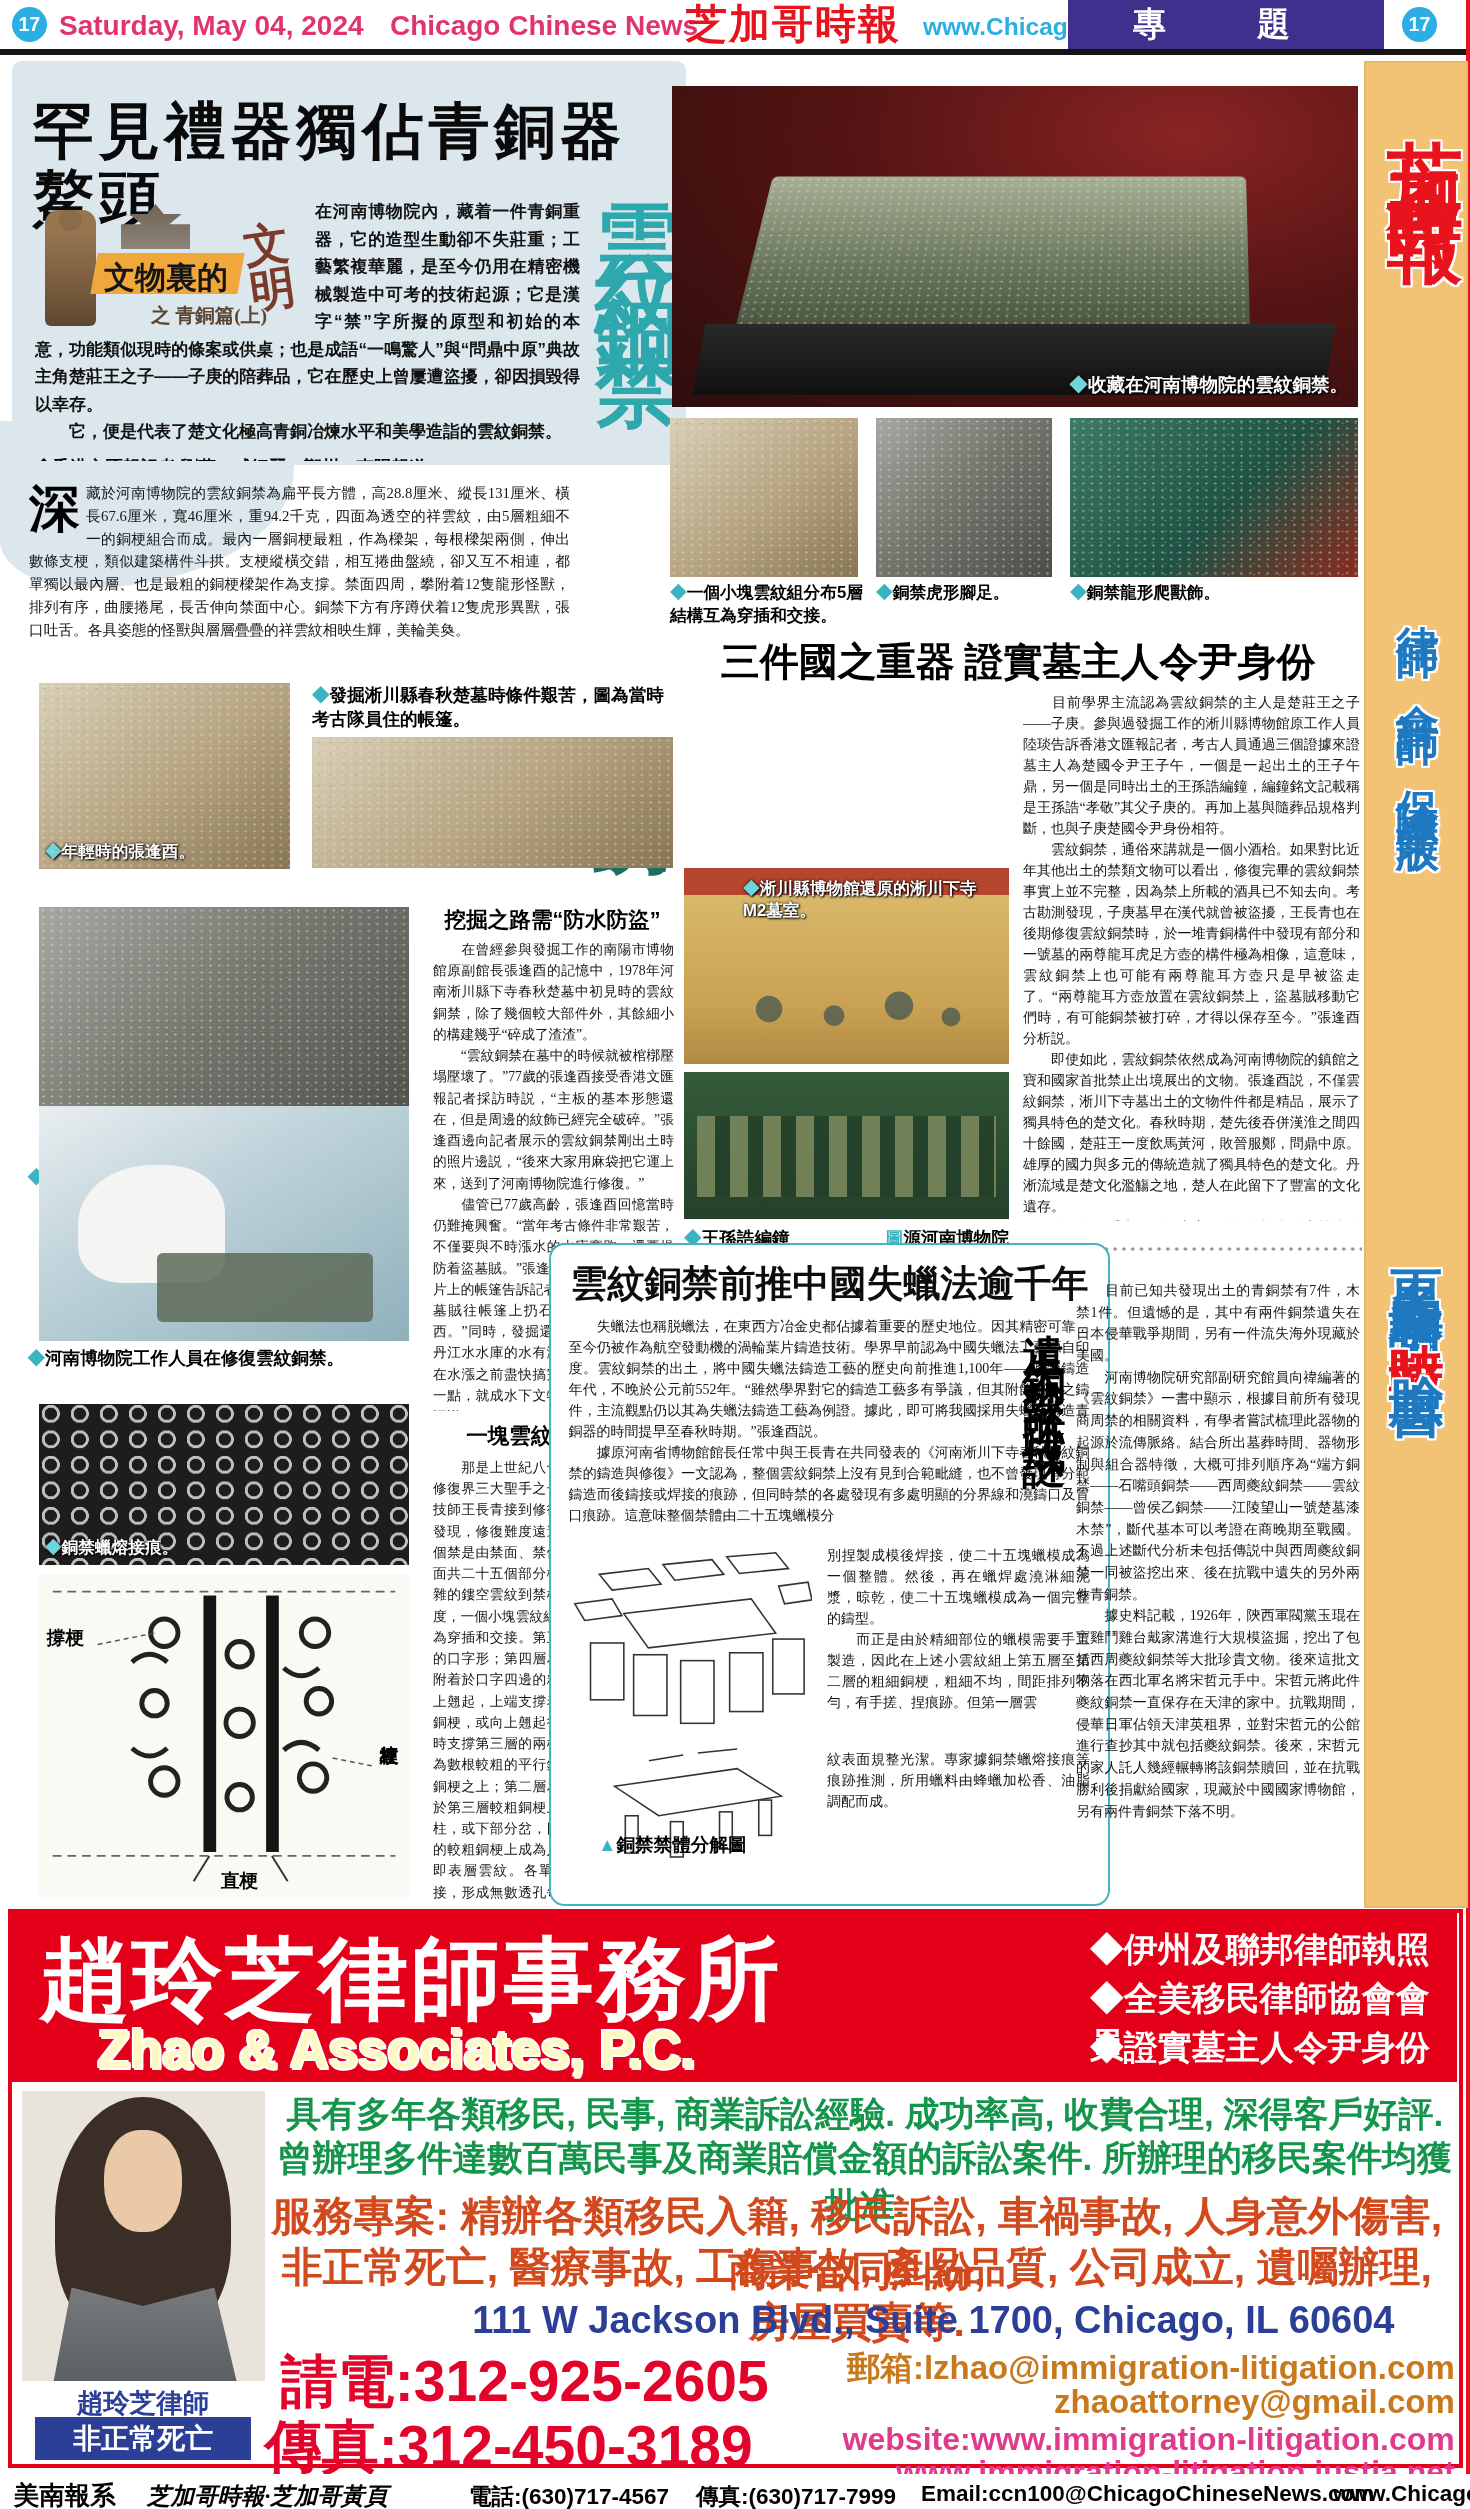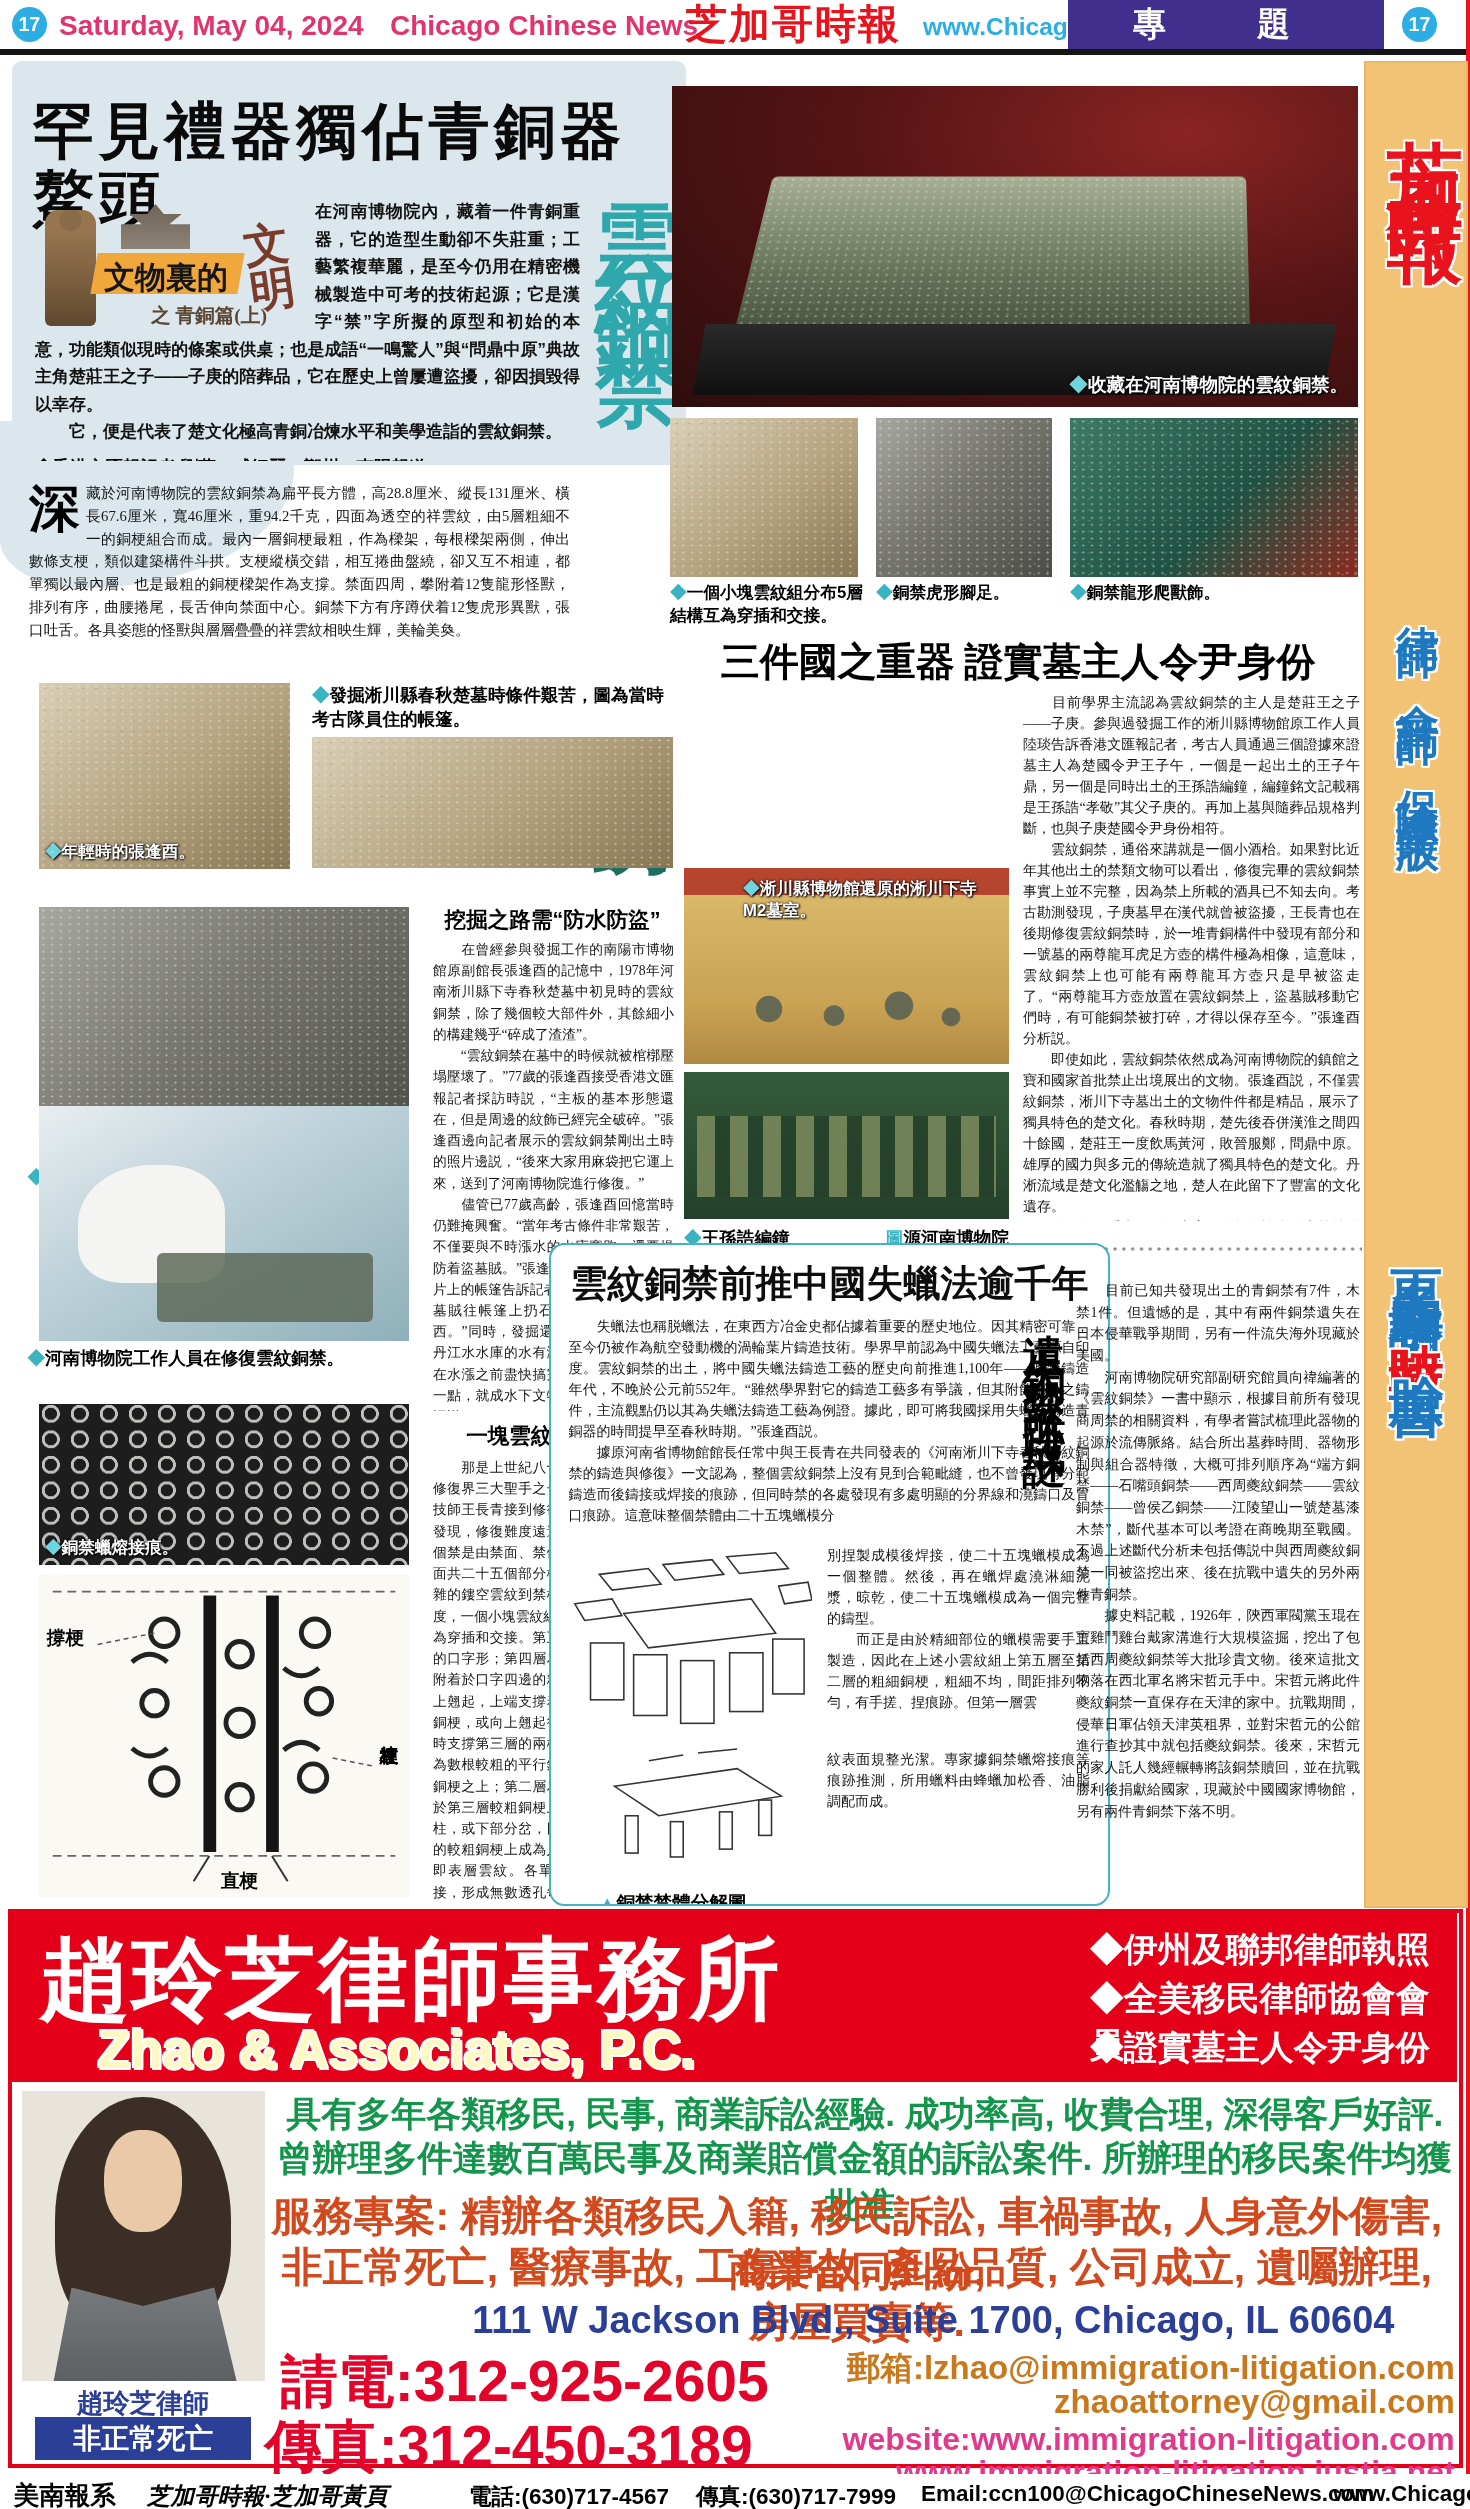--- a/index.html
+++ b/index.html
@@ -221,21 +221,21 @@
           <polygon points="25,40 150,22 195,50 70,70"></polygon>
           <rect x="36" y="70" width="13" height="38"></rect>
           <rect x="82" y="76" width="13" height="36"></rect>
           <rect x="132" y="66" width="13" height="38"></rect>
           <rect x="172" y="54" width="13" height="36"></rect>
           <path d="M60 14 L95 8 M110 6 L150 2" fill="none"></path>
         </g>
       </svg>
     </div>
     <div class="abs body-txt" style="left:276px;top:504px;width:263px;height:106px;font-size:14px;line-height:1.5;">紋表面規整光潔。專家據銅禁蠟熔接痕等痕跡推測，所用蠟料由蜂蠟加松香、油脂調配而成。</div>
-    <div class="abs cap" style="left:47px;top:645px;font-size:18.6px;">▲銅禁禁體分解圖</div>
+    <div class="abs cap" style="left:47px;top:587px;font-size:18.6px;">▲銅禁禁體分解圖</div>
   </div>
 
   <div class="abs vert" style="left:1015px;top:1300px;height:510px;font:800 43px 'Liberation Serif',serif;color:#000;letter-spacing:15.7px;">遺失銅禁蹤跡成謎</div>
   <div class="abs body-txt" style="left:1076px;top:1280px;width:284px;height:621px;font-size:14px;line-height:1.55;">　　目前已知共發現出土的青銅禁有7件，木禁1件。但遺憾的是，其中有兩件銅禁遺失在日本侵華戰爭期間，另有一件流失海外現藏於美國。
 　　河南博物院研究部副研究館員向禕編著的《雲紋銅禁》一書中顯示，根據目前所有發現商周禁的相關資料，有學者嘗試梳理此器物的起源於流傳脈絡。結合所出墓葬時間、器物形制與組合器特徵，大概可排列順序為“端方銅禁——石嘴頭銅禁——西周夔紋銅禁——雲紋銅禁——曾侯乙銅禁——江陵望山一號楚墓漆木禁”，斷代基本可以考證在商晚期至戰國。不過上述斷代分析未包括傳説中與西周夔紋銅禁一同被盜挖出來、後在抗戰中遺失的另外兩件青銅禁。
 　　據史料記載，1926年，陝西軍閥黨玉琨在寶雞鬥雞台戴家溝進行大規模盜掘，挖出了包括西周夔紋銅禁等大批珍貴文物。後來這批文物落在西北軍名將宋哲元手中。宋哲元將此件夔紋銅禁一直保存在天津的家中。抗戰期間，侵華日軍佔領天津英租界，並對宋哲元的公館進行查抄其中就包括夔紋銅禁。後來，宋哲元的家人託人幾經輾轉將該銅禁贖回，並在抗戰勝利後捐獻給國家，現藏於中國國家博物館，另有兩件青銅禁下落不明。</div>
 
   <div class="abs" style="left:7.8px;top:1909px;width:1455px;height:559px;border:4.9px solid #e50019;background:#fff;box-sizing:border-box;">
     <div class="abs" style="left:0;top:0;width:1445px;height:169px;background:#e50019;">
       <div class="abs" style="left:27.4px;top:5.9px;font:900 90px 'Liberation Sans',sans-serif;color:#fff;letter-spacing:2.9px;">趙玲芝律師事務所</div>

